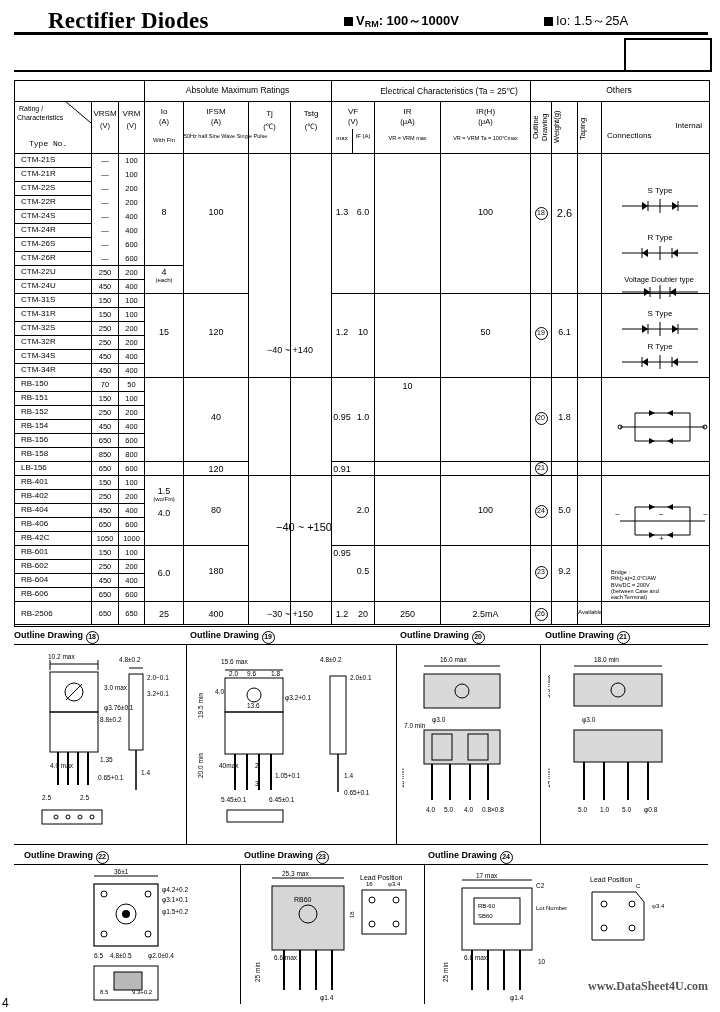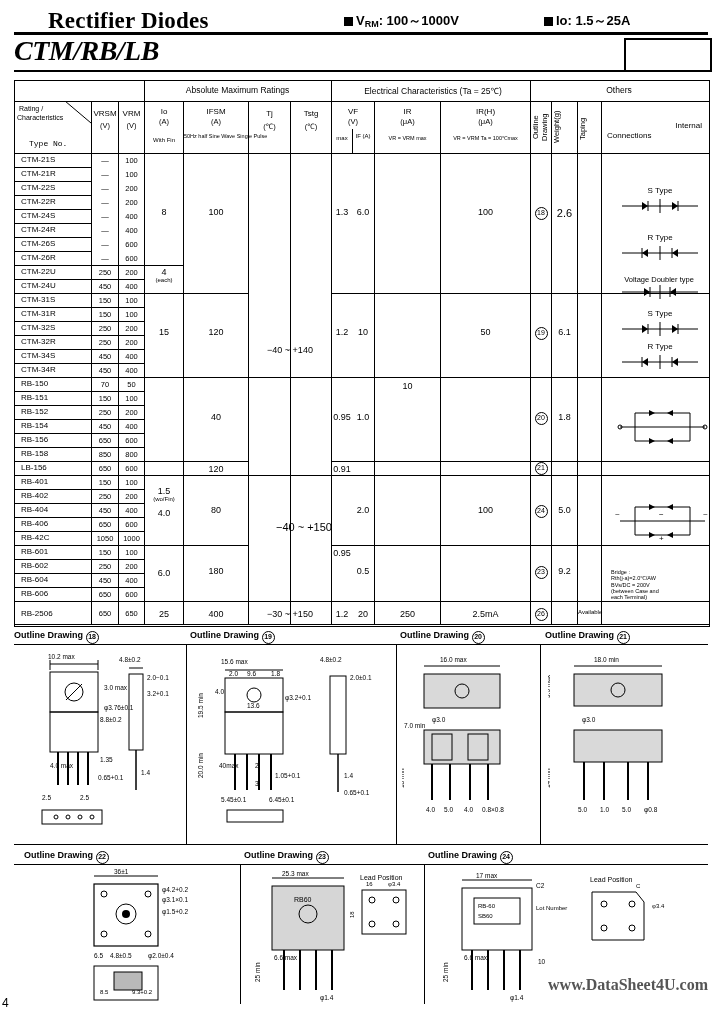--- a/index.html
+++ b/index.html
@@ -3,21 +3,21 @@
 <meta charset="utf-8">
 <style>
   html,body{margin:0;padding:0;background:#fff;}
   body{width:720px;height:1012px;font-family:"Liberation Sans",sans-serif;color:#000;position:relative;overflow:hidden;}
   .page{position:relative;width:720px;height:1012px;background:#fff;}
 
   
   .hdr{position:absolute;left:14px;top:6px;width:694px;height:66px;}
   .hdr-title{position:absolute;left:34px;top:2px;font-size:23px;font-weight:bold;font-family:"Liberation Serif",serif;letter-spacing:.2px;}
   .hdr-spec1{position:absolute;left:330px;top:6px;font-size:13px;font-weight:bold;}
-  .hdr-spec2{position:absolute;left:530px;top:6px;font-size:13px;font-weight:bold;}
+  .hdr-spec2{position:absolute;left:530px;top:6px;font-size:13px;font-weight:normal;}
   .sq{display:inline-block;width:9px;height:9px;background:#000;margin-right:3px;vertical-align:-1px;}
   .sub{font-size:9px;vertical-align:-2px;}
   .hdr-rule{position:absolute;left:0px;top:26px;width:694px;height:3px;background:#000;}
   .hdr-fam{position:absolute;left:0px;top:29px;font-size:28px;font-weight:bold;font-style:italic;font-family:"Liberation Serif",serif;letter-spacing:-0.5px;}
   .hdr-box{position:absolute;left:610px;top:32px;width:84px;height:30px;border:2px solid #000;}
   .hdr-rule2{position:absolute;left:0px;top:64px;width:694px;height:2px;background:#000;}
 
   
   .tbl{position:absolute;left:14px;top:80px;width:694px;height:545px;border:1.5px solid #000;font-size:7px;}
   .tbl div{position:absolute;box-sizing:border-box;}
@@ -29,44 +29,43 @@
   .rowname{font-size:8px;padding-left:4px;}
   .tiny{font-size:6px;}
   .tiny2{font-size:5.5px;line-height:1.15;}
   .vert{writing-mode:vertical-rl;transform:rotate(180deg);font-size:7.5px;text-align:center;}
 
   
   .od-h{position:absolute;font-size:9px;font-weight:bold;}
   .circnum{display:inline-block;border:1px solid #000;border-radius:50%;width:11px;height:11px;line-height:10px;text-align:center;font-size:7px;vertical-align:-1px;}
   .sep{position:absolute;background:#000;height:1px;}
   .vsep{position:absolute;background:#000;width:1px;}
-  .wm{position:absolute;right:12px;bottom:18px;font-size:16px;font-weight:bold;color:#555;font-family:"Liberation Serif",serif;}
+  .wm{position:absolute;right:12px;bottom:18px;font-size:12px;font-weight:bold;color:#555;font-family:"Liberation Serif",serif;}
   .pgno{position:absolute;left:2px;bottom:2px;font-size:12px;}
   svg{display:block;}
 </style>
 </head>
 <body>
 
 <div class="page">
 
   <div class="hdr">
     <div class="hdr-title">Rectifier Diodes</div>
     <div class="hdr-spec1"><span class="sq"></span><span>V</span><span class="sub">RM</span><span>: 100～1000V</span></div>
     <div class="hdr-spec2"><span class="sq"></span><span>Io</span><span>: 1.5～25A</span></div>
     <div class="hdr-rule"></div>
-    <div class="hdr-fam">CTM/RB/LB</div>
     <div class="hdr-box"></div>
     <div class="hdr-rule2"></div>
   </div>
 
   <div class="tbl">
 
     <div class="hline" style="left:0;top:20px;width:694px;"></div>
     <div class="cap" style="left:130px;top:4px;width:185px;">Absolute  Maximum  Ratings</div>
-    <div class="cap" style="left:320px;top:4px;width:196px;">Electrical  Characteristics (Ta = 25℃)</div>
+    <div class="cap" style="left:336px;top:4px;width:196px;">Electrical  Characteristics (Ta = 25℃)</div>
     <div class="cap" style="left:516px;top:4px;width:176px;">Others</div>
     <div class="vline" style="left:129px;top:0;height:20px;"></div>
     <div class="vline" style="left:316px;top:0;height:20px;"></div>
     <div class="vline" style="left:515px;top:0;height:20px;"></div>
 
     <div class="hline" style="left:0;top:72px;width:694px;"></div>
 
     <div class="vline" style="left:76px;top:20px;height:523px;"></div>
     <div class="vline" style="left:103px;top:20px;height:523px;"></div>
     <div class="vline" style="left:129px;top:20px;height:523px;"></div>

